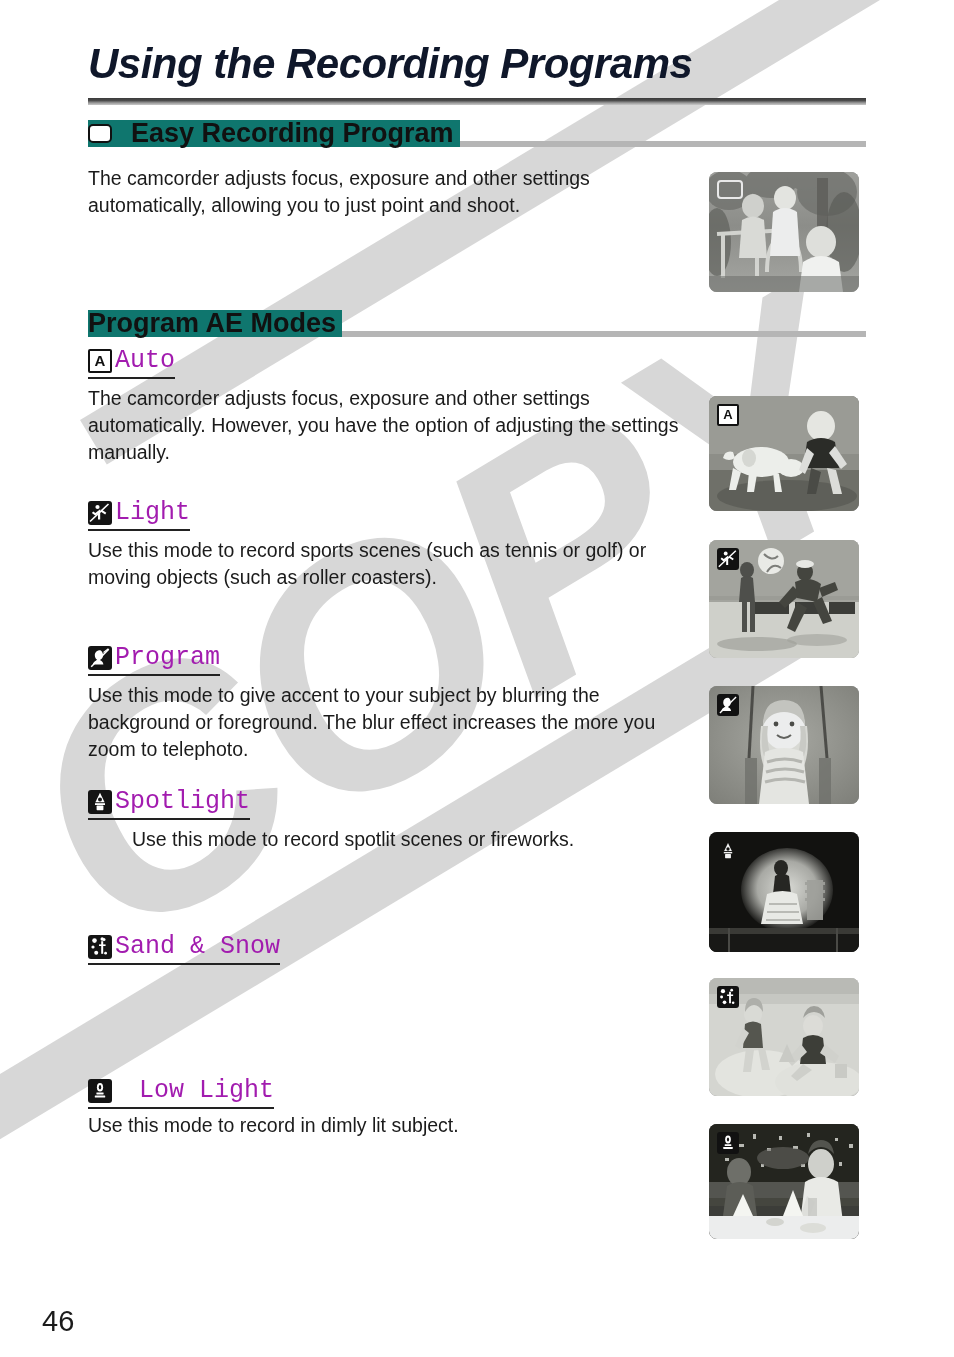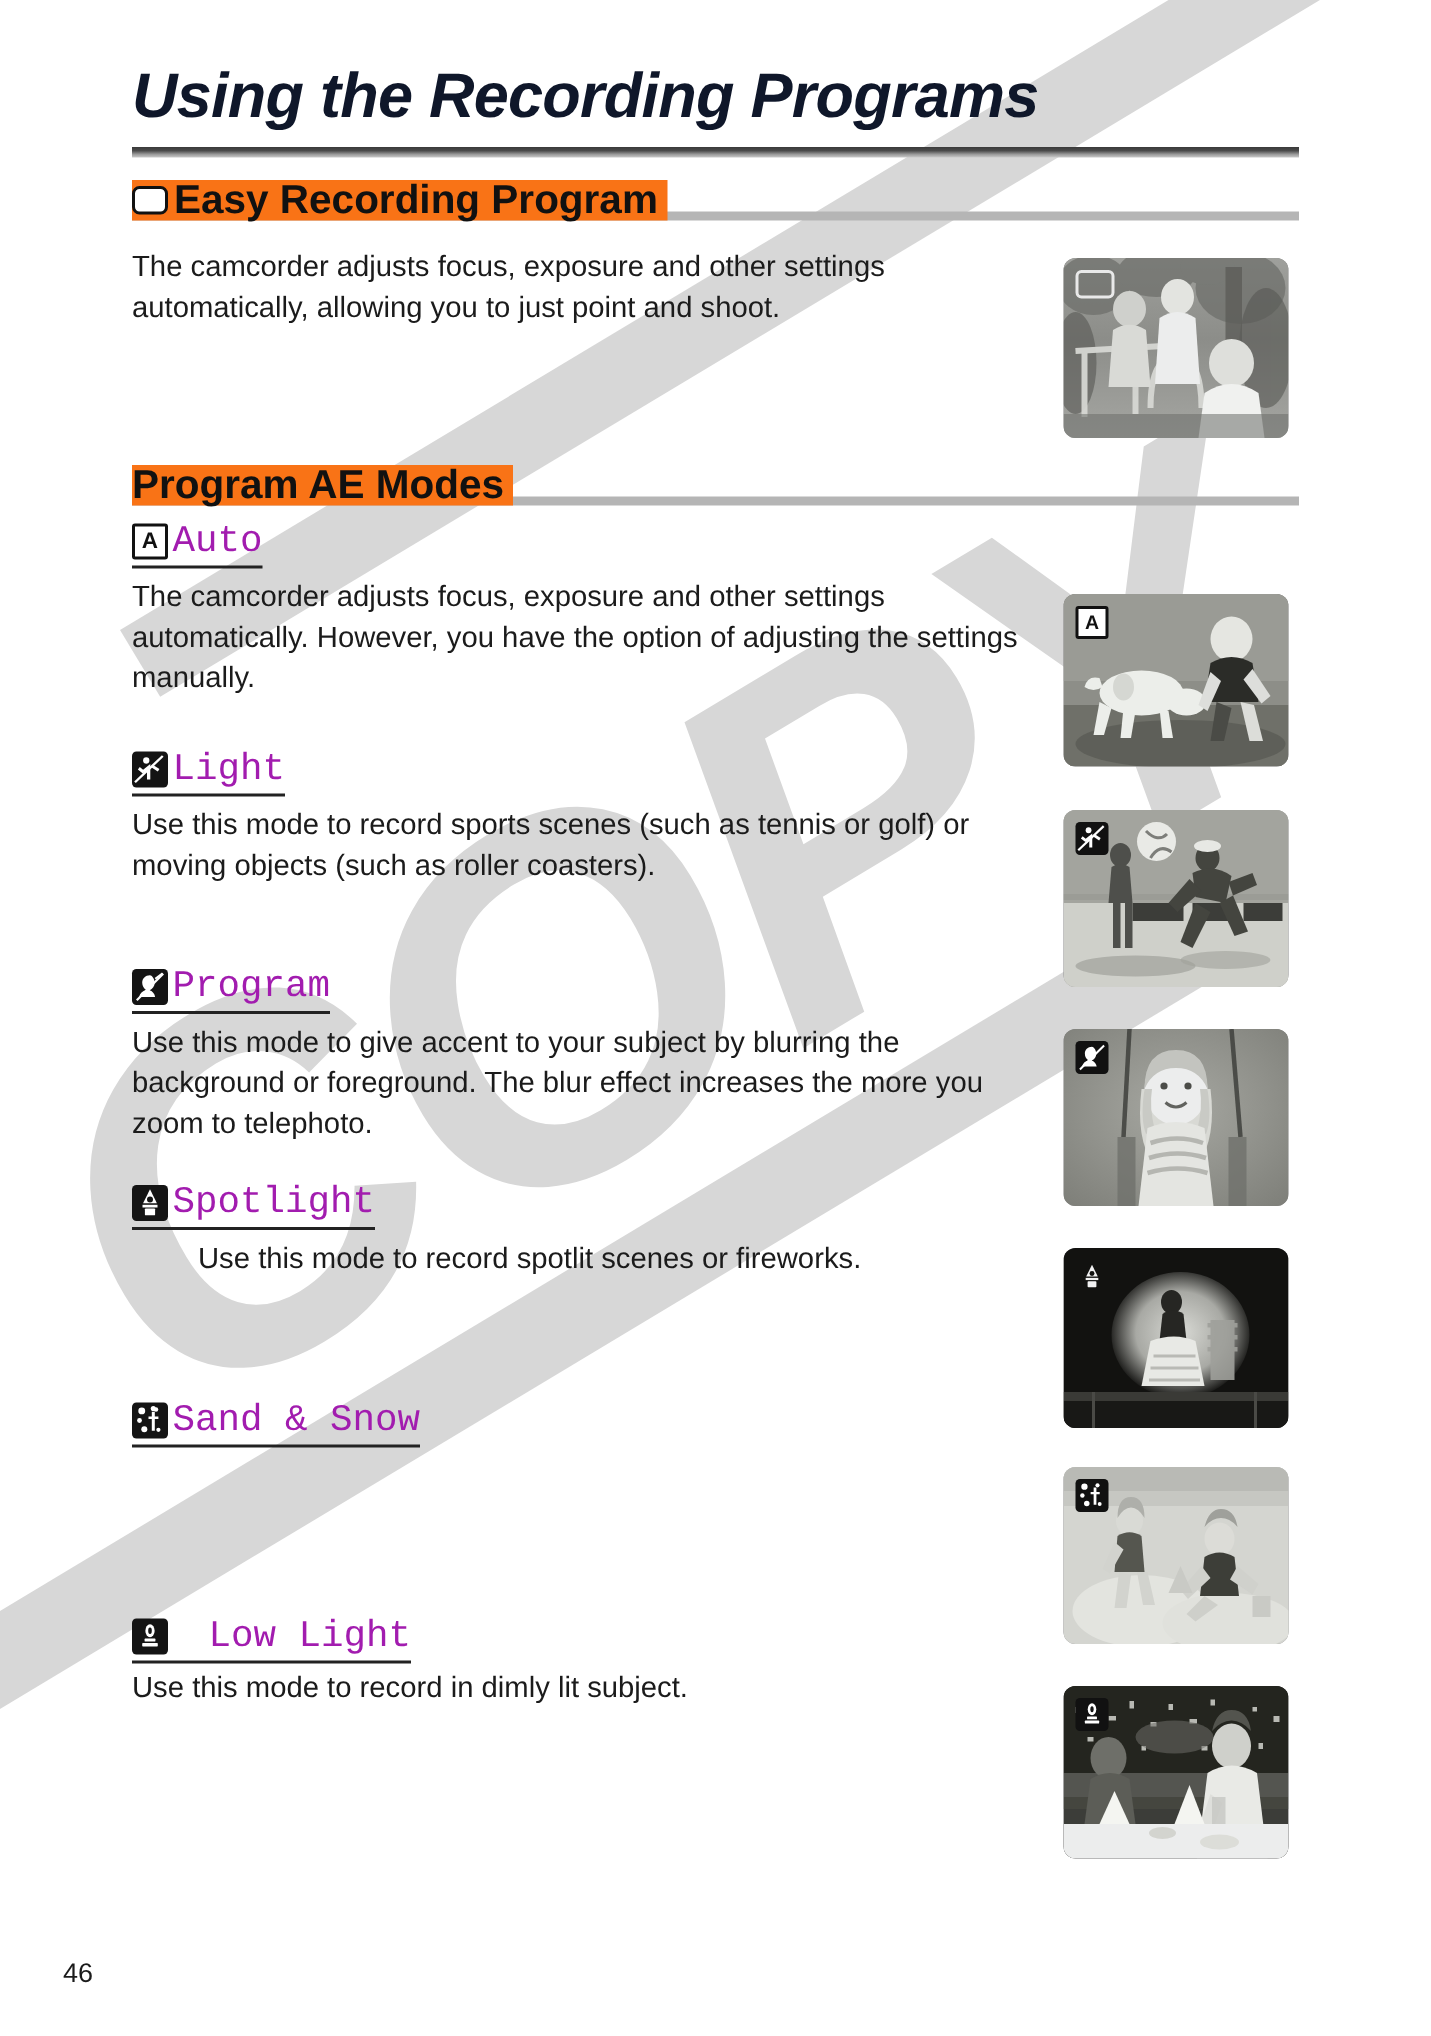--- a/index.html
+++ b/index.html
@@ -89,24 +89,25 @@
   .section-head {
     position: absolute;
     left: 88px;
     display: flex;
     align-items: flex-end;
     width: 778px;
   }
   .section-head .sh-inner {
     display: flex;
     align-items: center;
-    background: #f97316;
+    background: #0f766e;
     padding-right: 6px;
     position: relative;
     z-index: 2;
+    gap: 15px;
   }
   .section-head .sh-text {
     font-size: 27px;
     font-weight: bold;
     color: #111;
     white-space: nowrap;
     line-height: 1;
   }
   .section-head .sh-rule {
     position: absolute;
@@ -144,21 +145,21 @@
     line-height: 27px;
     color: #1b1b1b;
   }
   .body-text p { margin: 0; }
 
   
   .page-number {
     position: absolute;
     left: 42px;
     top: 1305px;
-    font-size: 18px;
+    font-size: 29px;
     color: #1b1b1b;
   }
 
   
   .icon-box {
     display: inline-block;
     vertical-align: middle;
     margin-right: 2px;
     flex: 0 0 auto;
   }

